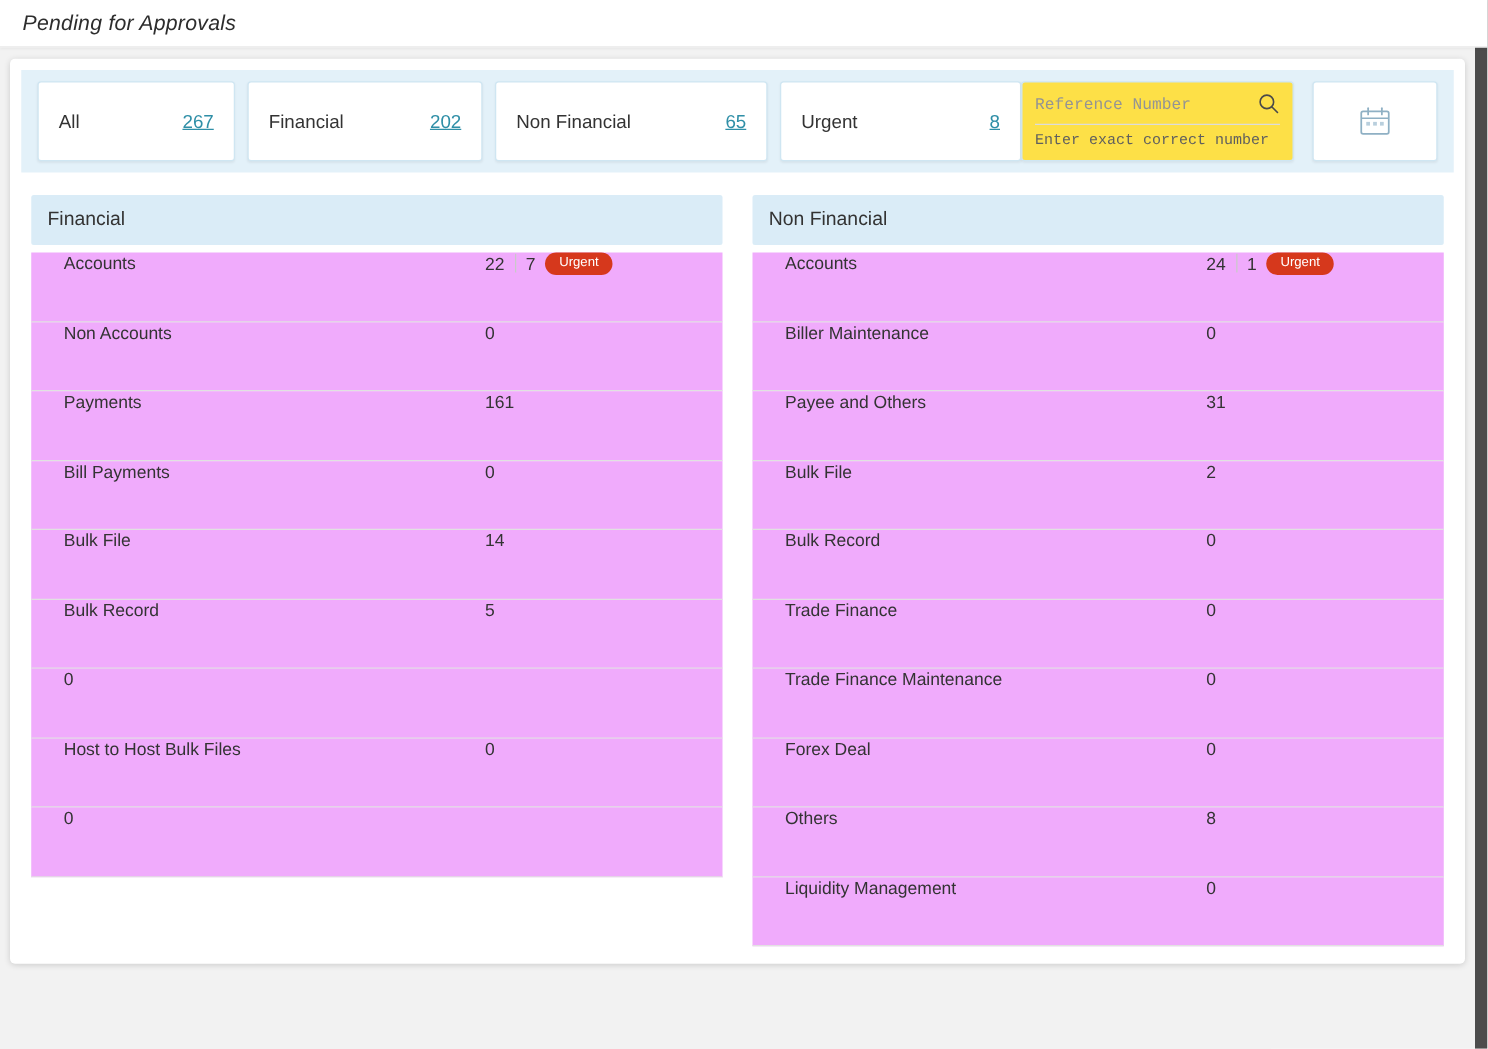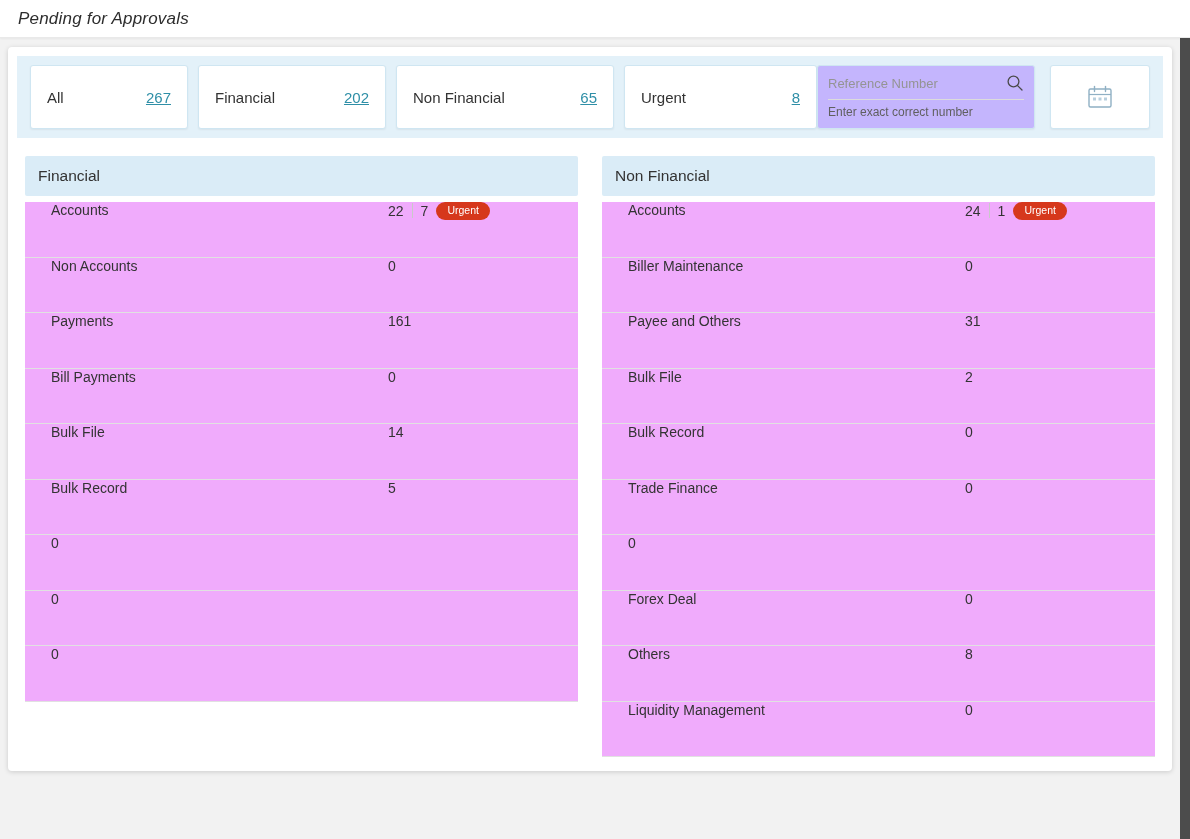--- a/index.html
+++ b/index.html
@@ -68,27 +68,28 @@
   .tabs .tab:nth-child(1) { width: 158px; }
   .tabs .tab:nth-child(2) { width: 188px; }
   .tabs .tab:nth-child(3) { width: 218px; }
   .tabs .tab:nth-child(4) { width: 193px; }
   .tab-label { font-size: 15px; color: #333; }
   .tab-count { font-size: 15px; color: var(--accent, #2f8fa7); text-decoration: underline; }
 
   .searchbox {
     width: 218px;
     height: 64px;
-    background: #c4b5fd;
+    background: #fde047;
     border: 1px solid #cfe6f2;
     border-radius: 3px;
     box-shadow: 0 1px 2px rgba(0,0,0,.06);
     padding: 8px 10px 4px;
     display: flex;
     flex-direction: column;
+    font-family: Liberation Mono, monospace;
   }
   .search-top {
     display: flex;
     align-items: center;
     border-bottom: 1px solid #dcdcdc;
     padding-bottom: 7px;
   }
   .search-top input {
     flex: 1;
     border: none;
@@ -289,20 +290,21 @@
   </div>
 
   <div class="row">
     <span class="row-counts">
       <span class="row-count">0</span>
 
     </span>
   </div>
 
   <div class="row">
+    <span class="row-label">Host to Host Bulk Files</span>
     <span class="row-counts">
       <span class="row-count">0</span>
 
     </span>
   </div>
 
   <div class="row">
     <span class="row-counts">
       <span class="row-count">0</span>
 
@@ -361,20 +363,21 @@
 
   <div class="row">
     <span class="row-label">Trade Finance</span>
     <span class="row-counts">
       <span class="row-count">0</span>
 
     </span>
   </div>
 
   <div class="row">
+    <span class="row-label">Trade Finance Maintenance</span>
     <span class="row-counts">
       <span class="row-count">0</span>
 
     </span>
   </div>
 
   <div class="row">
     <span class="row-label">Forex Deal</span>
     <span class="row-counts">
       <span class="row-count">0</span>

